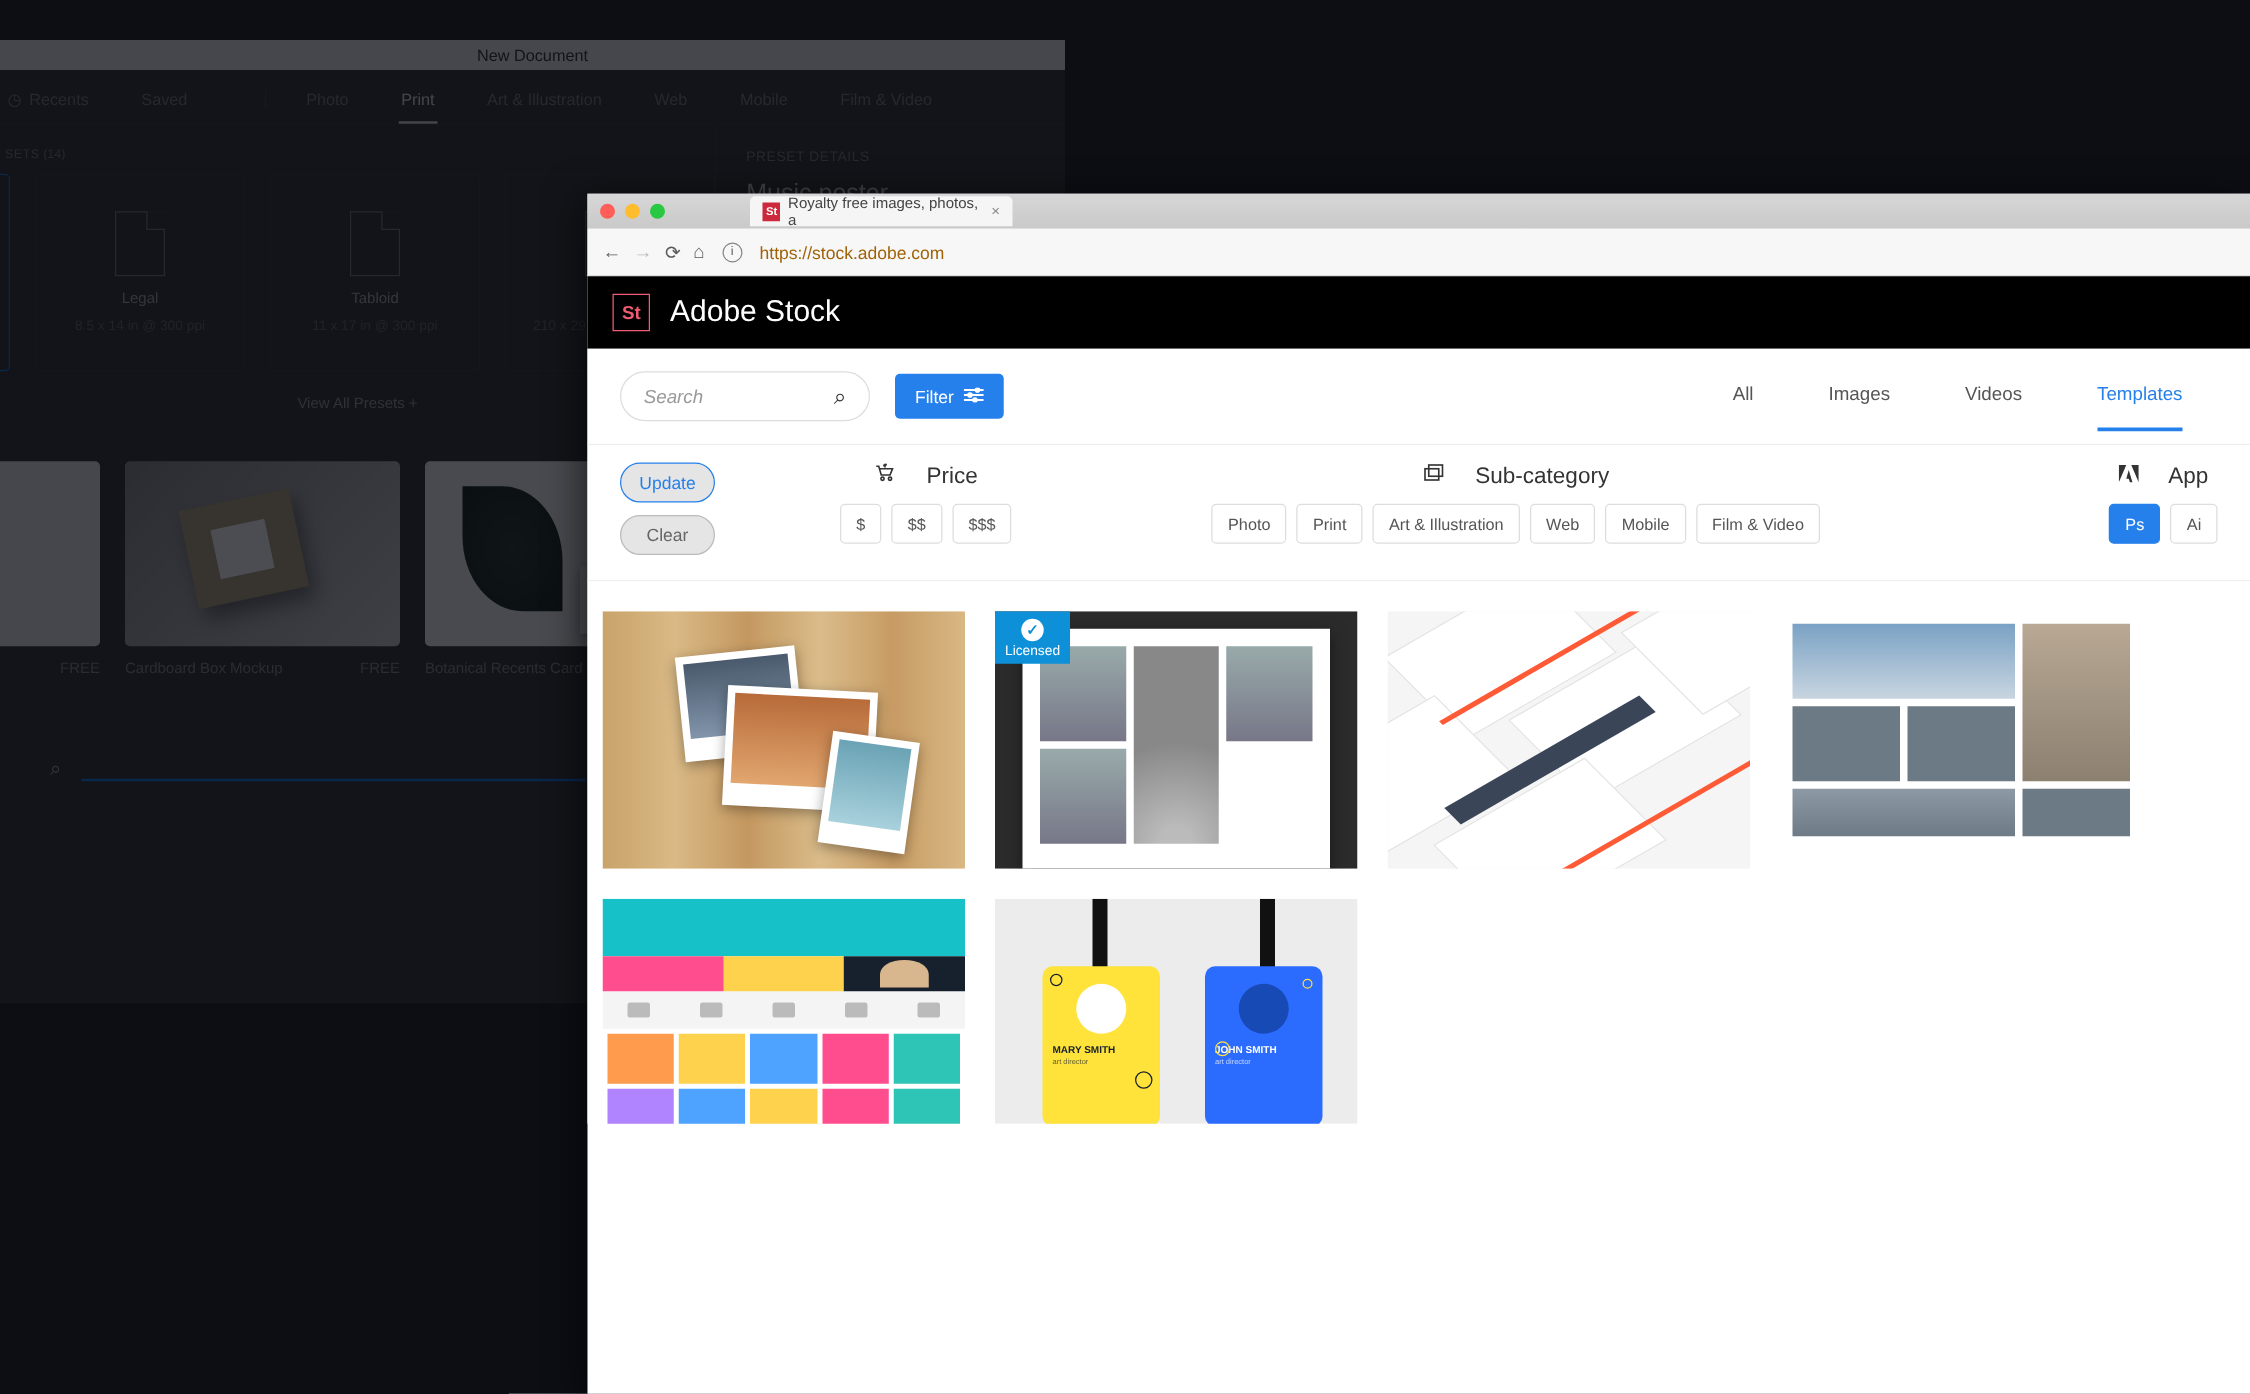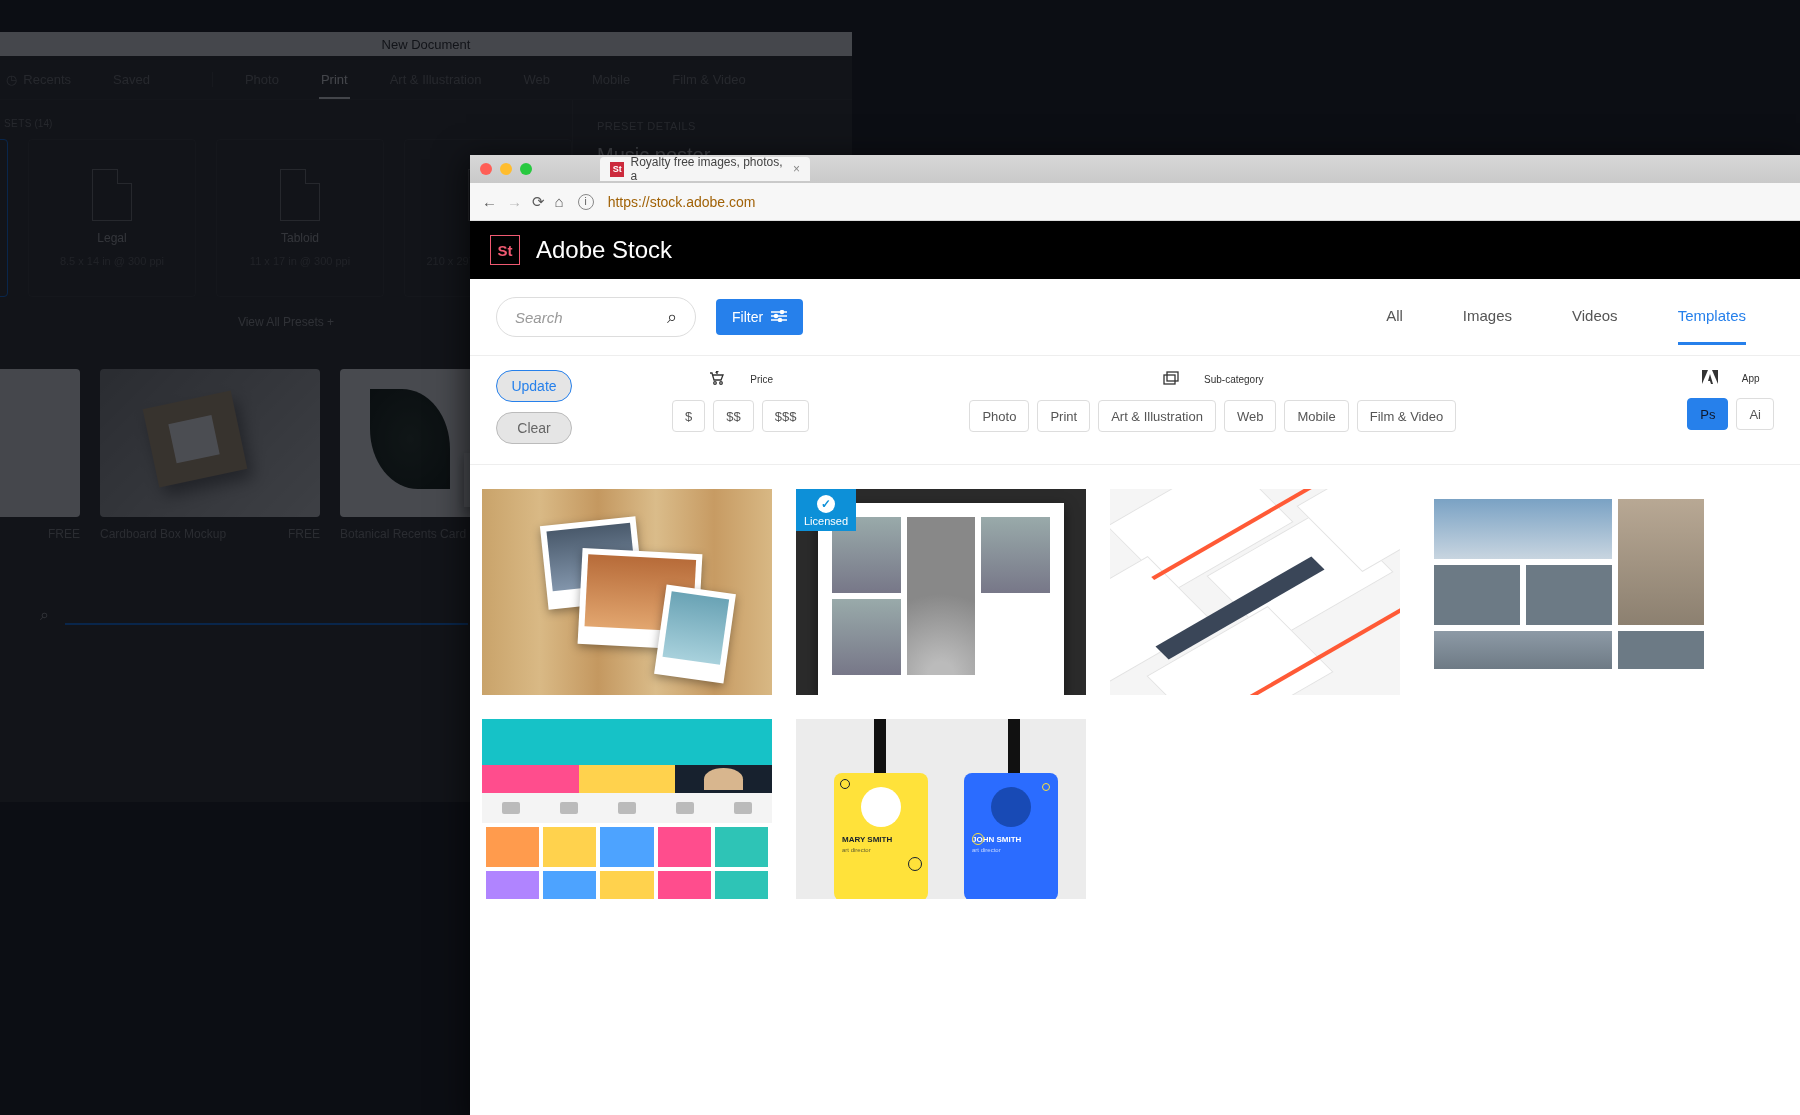--- a/index.html
+++ b/index.html
@@ -73,24 +73,24 @@
 .filter-btn { background: #2680eb; color: #fff; border: none; height: 36px; padding: 0 16px; border-radius: 4px; font-size: 14px; display: flex; align-items: center; gap: 8px; cursor: pointer; }
 .stock-nav { margin-left: auto; display: flex; gap: 60px; font-size: 15px; color: #555; }
 .stock-nav-item { cursor: pointer; padding-bottom: 18px; margin-bottom: -18px; }
 .stock-nav-item.active { color: #2680eb; border-bottom: 3px solid #2680eb; }
 
 .filter-row { background: #fff; padding: 14px 26px 20px 26px; display: flex; align-items: flex-start; gap: 40px; border-bottom: 1px solid #eee; }
 .filter-col-btns { display: flex; flex-direction: column; gap: 10px; }
 .pill-btn { border: 1.5px solid #2680eb; color: #2680eb; background: #e5e5e5; height: 32px; width: 76px; border-radius: 18px; font-size: 14px; cursor: pointer; }
 .pill-btn.grey { border-color: #bbb; color: #666; }
 .filter-group { display: flex; flex-direction: column; gap: 12px; }
-.filter-group-title { color: #333; font-size: 10px; display: flex; align-items: center; gap: 24px; justify-content: center; }
+.filter-group-title { color: #333; font-size: 18px; display: flex; align-items: center; gap: 24px; justify-content: center; }
 .chip-row { display: flex; gap: 8px; }
 .chip { border: 1px solid #ddd; background: #fff; color: #555; font-size: 13px; height: 32px; padding: 0 12px; border-radius: 4px; cursor: pointer; display: flex; align-items: center; }
-.chip.active { background: #2680eb; color: #0f172a; border-color: #2680eb; }
+.chip.active { background: #2680eb; color: #ffffff; border-color: #2680eb; }
 
 .results-grid { background: #fff; padding: 24px 0 0 12px; display: flex; flex-wrap: wrap; gap: 24px; }
 .result-card { width: 290px; height: 206px; position: relative; overflow: hidden; }
 .licensed-badge { position: absolute; top: 0; left: 0; background: #0d90d8; color: #fff; font-size: 11px; padding: 6px 8px 4px 8px; display: flex; flex-direction: column; align-items: center; gap: 2px; z-index: 2; }
 .licensed-check { width: 18px; height: 18px; background: #fff; border-radius: 50%; color: #0d90d8; display: flex; align-items: center; justify-content: center; font-size: 12px; font-weight: bold; }
 
 
 .thumb-wood { background: linear-gradient(90deg, #c9a36a 0%, #d9b985 20%, #c49860 40%, #dabc8a 60%, #c79b63 80%, #d8b884 100%); position: relative; height: 100%; }
 .polaroid { position: absolute; background: #fff; box-shadow: 0 3px 10px rgba(0,0,0,0.35); padding: 6px 6px 18px 6px; }
 .polaroid .img { width: 100%; height: 100%; }

